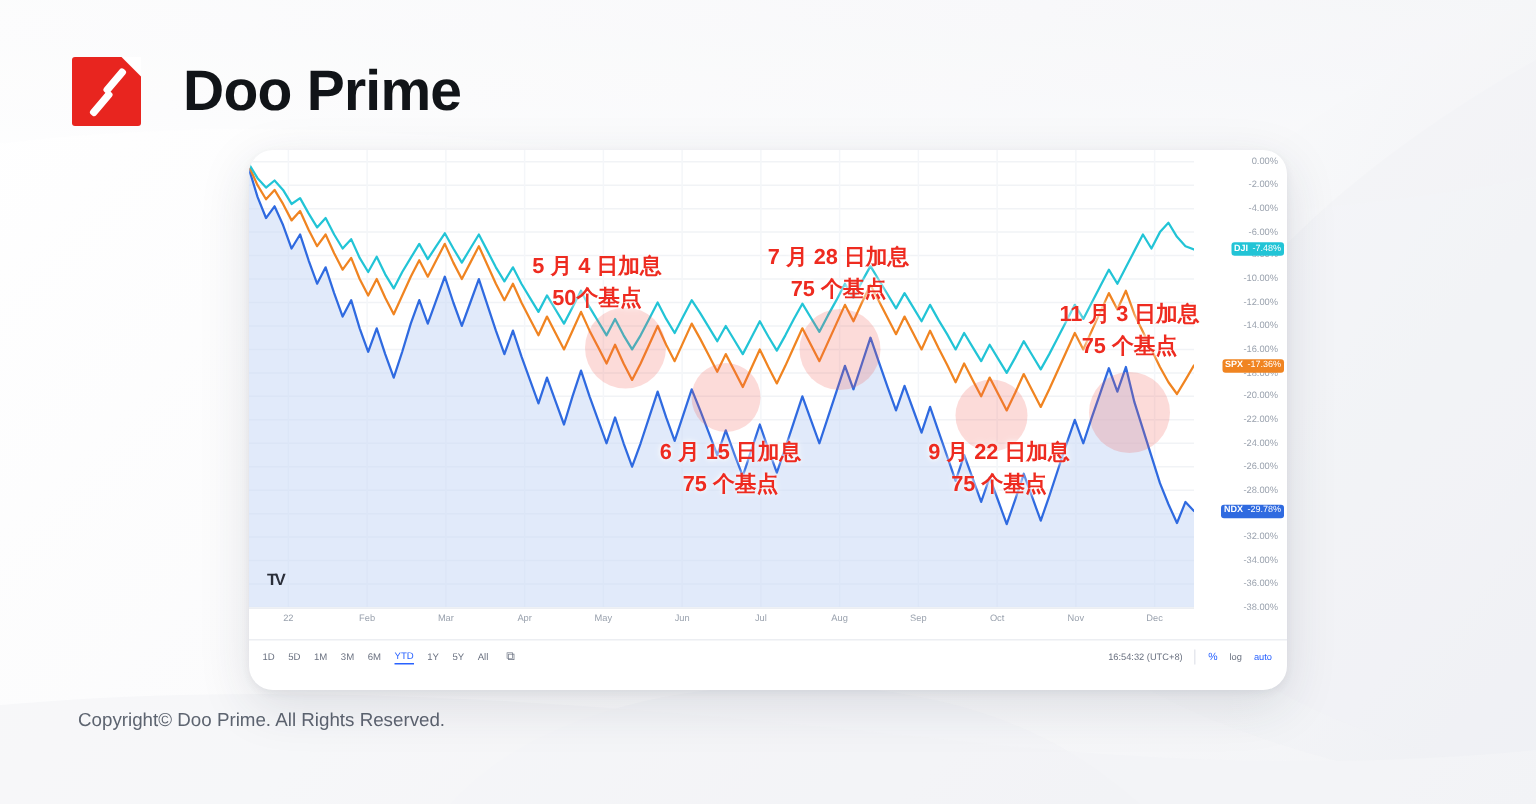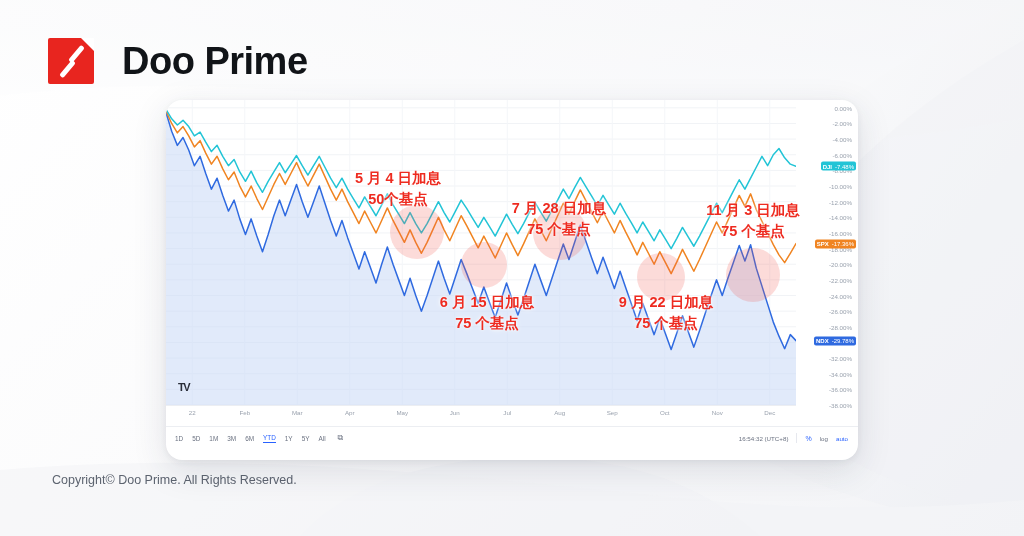--- a/index.html
+++ b/index.html
@@ -239,17 +239,17 @@
         <div class="tb-pct">%</div>
         <div class="tb-opt">log</div>
         <div class="tb-opt on">auto</div>
       </div>
     </div>
   </div>
 
   <div id="annos">
       <div class="anno" style="left: 398px; top: 152px; transform: translateX(-50%); margin-top: 16px;"><span>5 月 4 日加息</span><span class="l2">50个基点</span></div>
       <div class="anno" style="left: 487px; top: 292px; transform: translateX(-50%);"><span>6 月 15 日加息</span><span class="l2">75 个基点</span></div>
-      <div class="anno" style="left: 559px; top: 162px; transform: translateX(-50%); margin-top: 36px;"><span>7 月 28 日加息</span><span class="l2">75 个基点</span></div>
+      <div class="anno" style="left: 559px; top: 162px; transform: translateX(-50%);"><span>7 月 28 日加息</span><span class="l2">75 个基点</span></div>
       <div class="anno" style="left: 666px; top: 292px; transform: translateX(-50%);"><span>9 月 22 日加息</span><span class="l2">75 个基点</span></div>
       <div class="anno" style="left: 753px; top: 200px; transform: translateX(-50%);"><span>11 月 3 日加息</span><span class="l2">75 个基点</span></div>
     </div>
 </div>
 
 </body></html>

